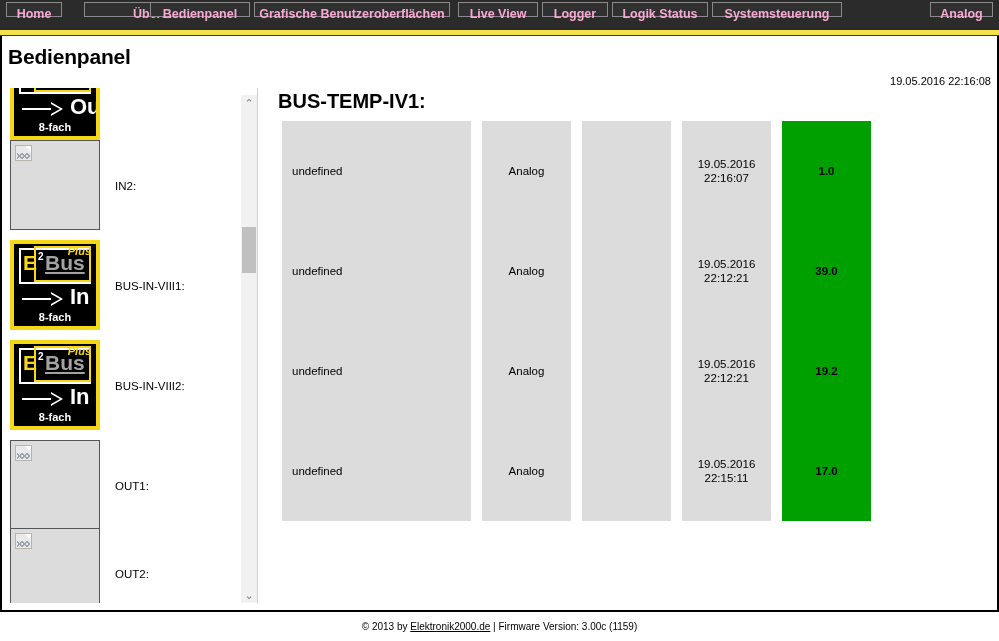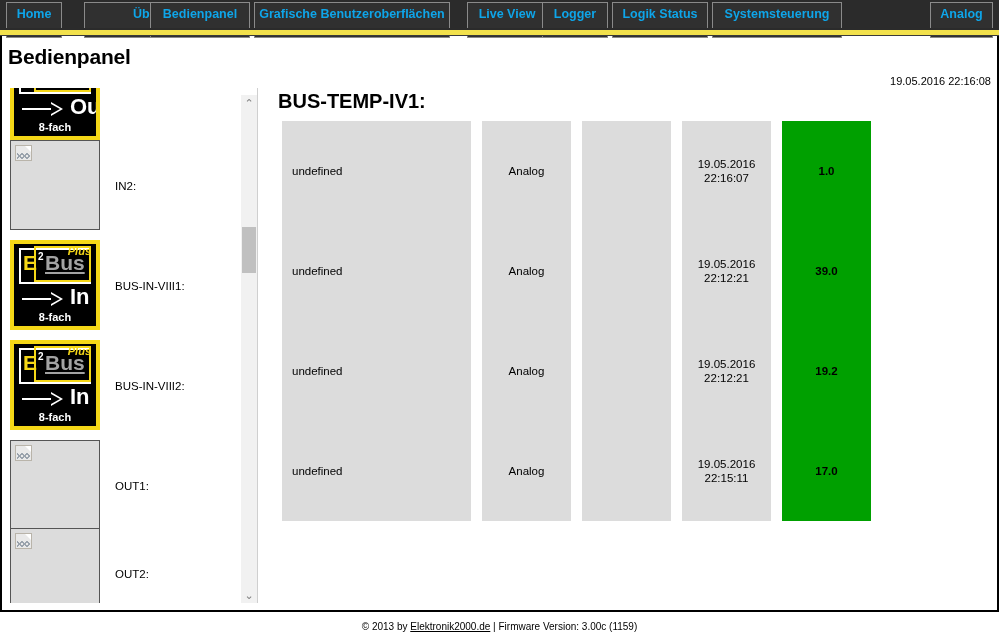--- a/index.html
+++ b/index.html
@@ -20,25 +20,25 @@
     position: absolute;
     left: 0; top: 0;
     width: 999px;
     height: 28px;
     background: #2b2b2b;
     box-sizing: border-box;
   }
   .navbtn {
     position: absolute;
     top: 2px;
-    height: 36px;
+    height: 15px;
     background: #303030;
     border: 1px solid #8a8a8a;
     box-sizing: border-box;
-    color: #0ea5e9;
+    color: #f9a8d4;
     font-size: 12.5px;
     font-weight: bold;
     line-height: 22px;
     text-align: center;
     white-space: nowrap;
     cursor: pointer;
   }
   .accentbar {
     position: absolute;
     left: 0; top: 28px;
@@ -349,21 +349,21 @@
 </style>
 </head>
 <body>
 
 <div class="topnav">
   <div id="nav-items">
       <div class="navbtn" style="left: 6px; width: 56px;">Home</div>
       <div class="navbtn" style="left: 84px; width: 80px; padding-left: 48px;">Übersicht</div>
       <div class="navbtn" style="left: 150px; width: 100px;">Bedienpanel</div>
       <div class="navbtn" style="left: 254px; width: 196px;">Grafische Benutzeroberflächen</div>
-      <div class="navbtn" style="left: 458px; width: 80px; margin-left: 9px;">Live View</div>
+      <div class="navbtn" style="left: 458px; width: 80px;">Live View</div>
       <div class="navbtn" style="left: 542px; width: 66px;">Logger</div>
       <div class="navbtn" style="left: 612px; width: 96px;">Logik Status</div>
       <div class="navbtn" style="left: 712px; width: 130px;">Systemsteuerung</div>
       <div class="navbtn" style="left: 930px; width: 63px;">Analog</div>
     </div>
 </div>
 
 <div class="accentbar">
   <div class="dark-top"></div>
   <div class="yellow"></div>

